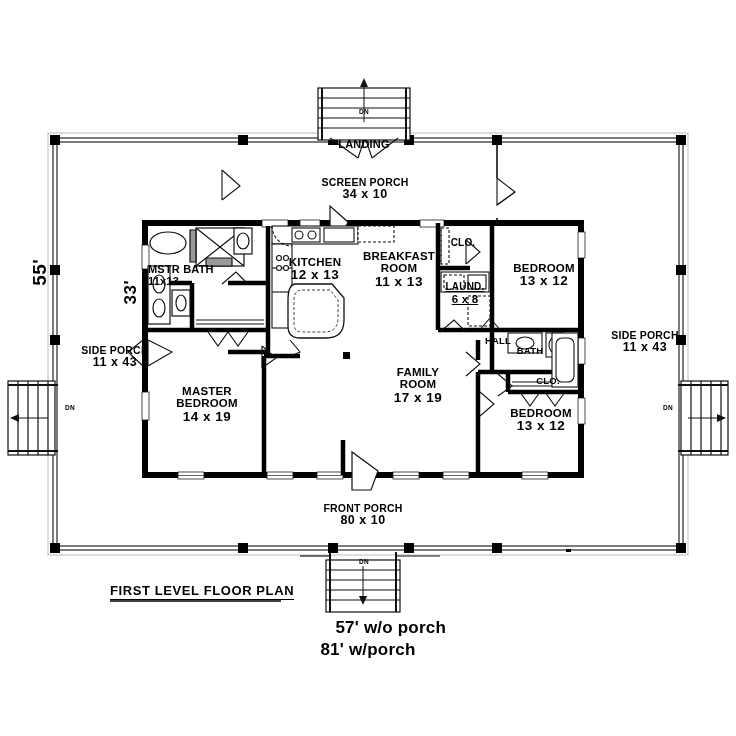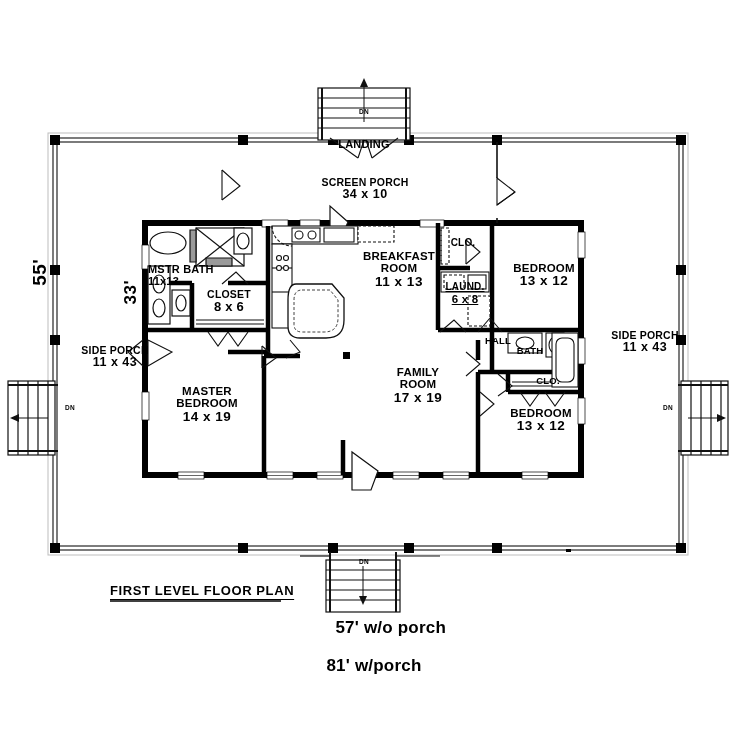--- a/index.html
+++ b/index.html
@@ -385,25 +385,25 @@
   </div>
 
   <div class="lbl t-dn" style="left:336px; top:108px; width:56px;">DN</div>
   <div class="lbl t-landing" style="left:328px; top:115px; width:72px;">LANDING</div>
 
   <div class="lbl t-small" style="left:148px; top:264px; width:86px; text-align:left;">
     <span class="lbl-name" style="font-size:11px;">MSTR BATH</span>
     <span class="lbl-dim" style="font-size:11px;">11x13</span>
   </div>
 
-  <div class="lbl t-small" style="left:186px; top:289px; width:86px;">
-    <span class="lbl-name" style="font-size:10.5px;">CLOSET</span>
-    <span class="lbl-dim" style="font-size:13px;">8 x 6</span>
-  </div>
-
+
+  <div class="lbl t-room" style="left:270px; top:256px; width:90px;">
+    <span class="lbl-name">KITCHEN</span>
+    <span class="lbl-dim">12 x 13</span>
+  </div>
 
   <div class="lbl t-room" style="left:352px; top:250px; width:94px;">
     <span class="lbl-name">BREAKFAST</span>
     <span class="lbl-name">ROOM</span>
     <span class="lbl-dim">11 x 13</span>
   </div>
 
   <div class="lbl t-tiny" style="left:443px; top:238px; width:40px; font-size:10px;">CLO.</div>
 
   <div class="lbl t-small" style="left:437px; top:282px; width:56px;text-decoration:underline;">
@@ -443,23 +443,27 @@
   <div class="lbl t-porch" style="left:63px; top:345px; width:104px;">
     <span class="lbl-name">SIDE PORCH</span>
     <span class="lbl-dim">11 x 43</span>
   </div>
 
   <div class="lbl t-porch" style="left:593px; top:330px; width:104px;">
     <span class="lbl-name">SIDE PORCH</span>
     <span class="lbl-dim">11 x 43</span>
   </div>
 
+  <div class="lbl t-porch" style="left:303px; top:503px; width:120px;">
+    <span class="lbl-name">FRONT PORCH</span>
+    <span class="lbl-dim">80 x  10</span>
+  </div>
 
   <div class="lbl t-dn" style="left:346px; top:558px; width:36px;">DN</div>
   <div class="lbl t-dn" style="left:52px;  top:404px; width:36px;">DN</div>
   <div class="lbl t-dn" style="left:650px; top:404px; width:36px;">DN</div>
 
   <div class="lbl t-title" style="left:110px; top:584px; width:172px; text-align:right;">FIRST LEVEL FLOOR PLAN</div>
 
   <div class="lbl t-foot" style="left:290px; top:619px; width:156px;text-align:right;">57' w/o porch</div>
-  <div class="lbl t-foot" style="left:296px; top:641px; width:156px;margin-top:16px;">81' w/porch</div>
+  <div class="lbl t-foot" style="left:290px; top:641px; width:156px;">81' w/porch</div>
 
 </div>
 
 </body></html>

